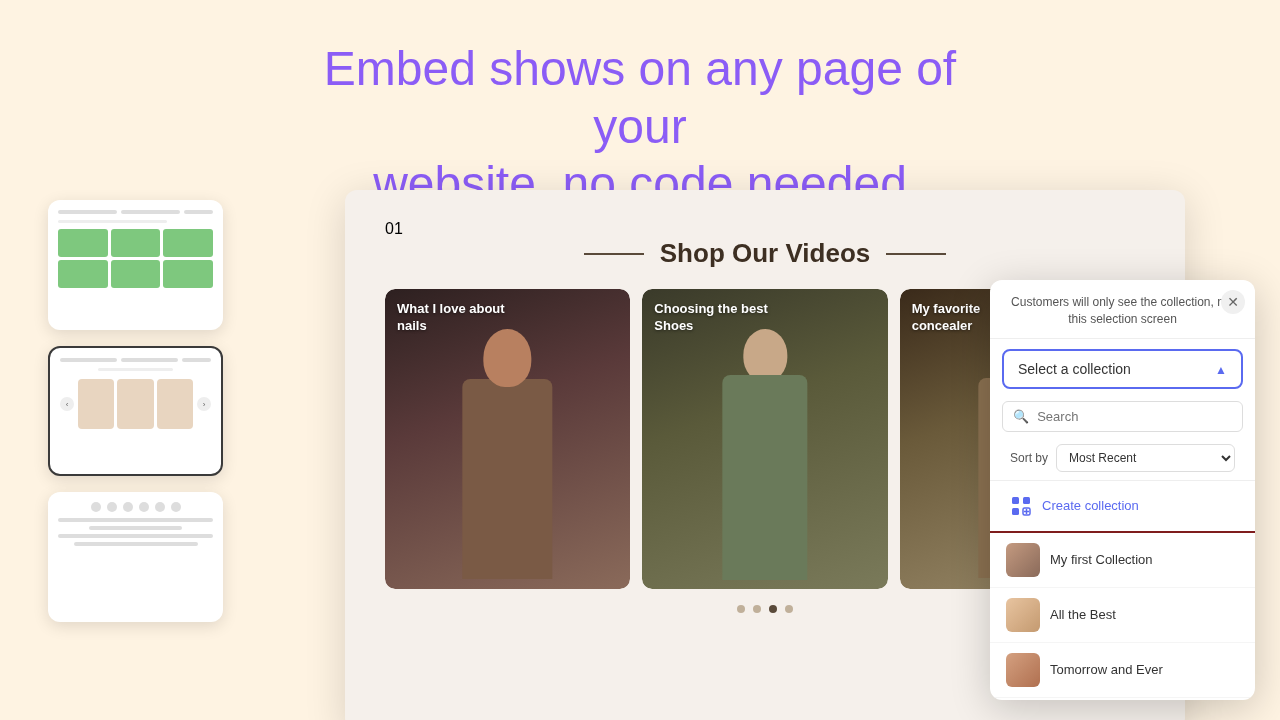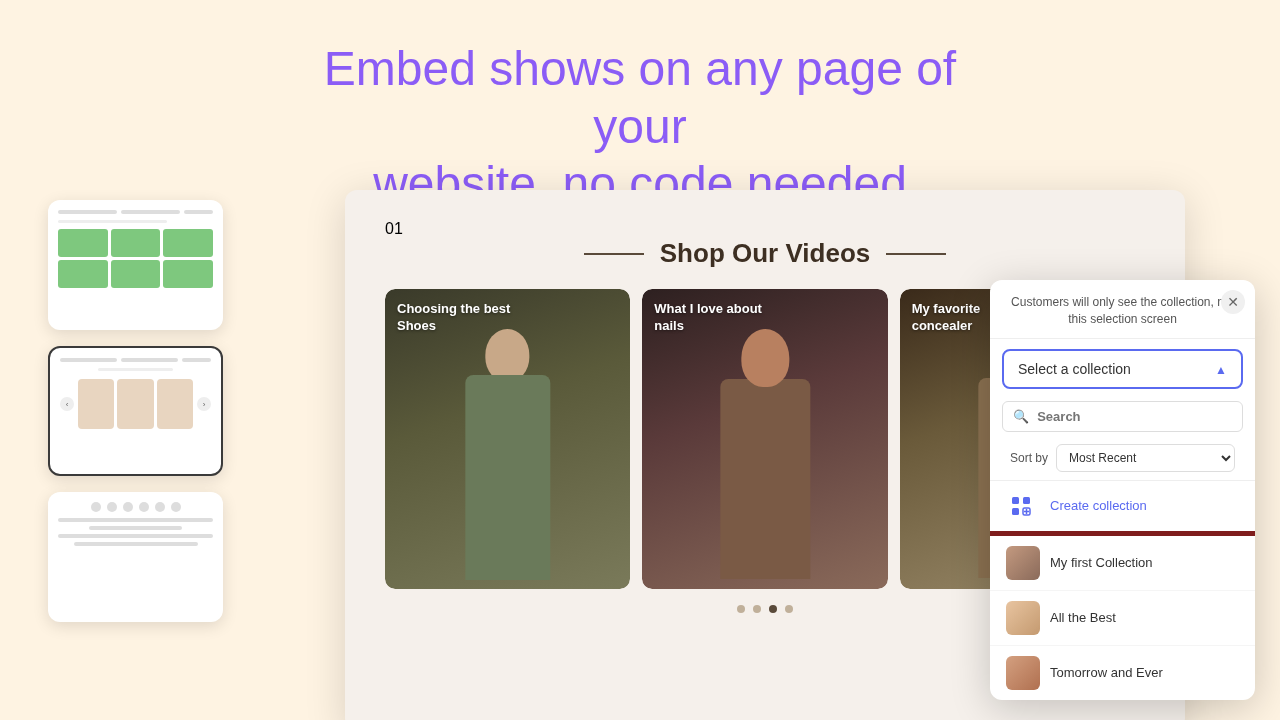--- a/index.html
+++ b/index.html
@@ -284,21 +284,20 @@
     .search-icon-svg {
       color: #999;
       font-size: 13px;
     }
     .search-input {
       border: none;
       outline: none;
       font-size: 13px;
       color: #333;
       width: 100%;
-      font-weight: bold;
     }
 
     .sort-section {
       padding: 6px 20px 8px;
       display: flex;
       align-items: center;
       gap: 8px;
     }
     .sort-label {
       font-size: 12px;
@@ -318,24 +317,24 @@
 
     .collection-list {
       border-top: 1px solid #eee;
       max-height: 220px;
       overflow-y: auto;
     }
 
     .create-collection-item {
       display: flex;
       align-items: center;
-      gap: 14px;
+      gap: 6px;
       padding: 10px 16px;
       cursor: pointer;
-      border-bottom: 5px solid #7f1d1d;
+      border-bottom: 2px solid #7f1d1d;
     }
     .create-icon {
       width: 30px;
       height: 30px;
       display: flex;
       align-items: center;
       justify-content: center;
     }
     .create-collection-label {
       font-size: 13px;
@@ -455,41 +454,41 @@
     <div class="bg-number">01</div>
 
     <div class="shop-videos-header">
       <div class="line"></div>
       <span class="shop-videos-title">Shop Our Videos</span>
       <div class="line"></div>
     </div>
 
     <div class="video-cards">
 
+      <div class="video-card video-card-1">
+        <div class="video-card-bg"></div>
+
+        <div style="position:absolute;bottom:0;left:50%;transform:translateX(-50%);width:100%;display:flex;justify-content:center;">
+          <div style="width:110px;height:260px;position:relative;">
+            <div style="width:48px;height:58px;background:#b88060;border-radius:50% 50% 45% 45%;margin:0 auto;position:relative;"></div>
+            <div style="width:90px;height:200px;background:#7a5a45;border-radius:8px 8px 0 0;margin:-8px auto 0;"></div>
+          </div>
+        </div>
+        <div class="video-card-label">What I love about nails</div>
+      </div>
+
       <div class="video-card video-card-2">
         <div class="video-card-bg"></div>
         <div style="position:absolute;bottom:0;left:50%;transform:translateX(-50%);width:100%;display:flex;justify-content:center;">
           <div style="width:110px;height:260px;position:relative;">
             <div style="width:44px;height:52px;background:#c8a888;border-radius:50% 50% 45% 45%;margin:0 auto;"></div>
             <div style="width:85px;height:205px;background:#6a7a5a;border-radius:8px 8px 0 0;margin:-6px auto 0;"></div>
           </div>
         </div>
         <div class="video-card-label">Choosing the best Shoes</div>
-      </div>
-
-      <div class="video-card video-card-1">
-        <div class="video-card-bg"></div>
-
-        <div style="position:absolute;bottom:0;left:50%;transform:translateX(-50%);width:100%;display:flex;justify-content:center;">
-          <div style="width:110px;height:260px;position:relative;">
-            <div style="width:48px;height:58px;background:#b88060;border-radius:50% 50% 45% 45%;margin:0 auto;position:relative;"></div>
-            <div style="width:90px;height:200px;background:#7a5a45;border-radius:8px 8px 0 0;margin:-8px auto 0;"></div>
-          </div>
-        </div>
-        <div class="video-card-label">What I love about nails</div>
       </div>
 
       <div class="video-card video-card-3">
         <div class="video-card-bg"></div>
         <div style="position:absolute;bottom:0;left:50%;transform:translateX(-50%);width:100%;display:flex;justify-content:center;">
           <div style="width:110px;height:260px;position:relative;">
             <div style="width:46px;height:55px;background:#d4a870;border-radius:50% 50% 45% 45%;margin:0 auto;"></div>
             <div style="width:88px;height:200px;background:#8a7050;border-radius:8px 8px 0 0;margin:-6px auto 0;"></div>
           </div>
         </div>

